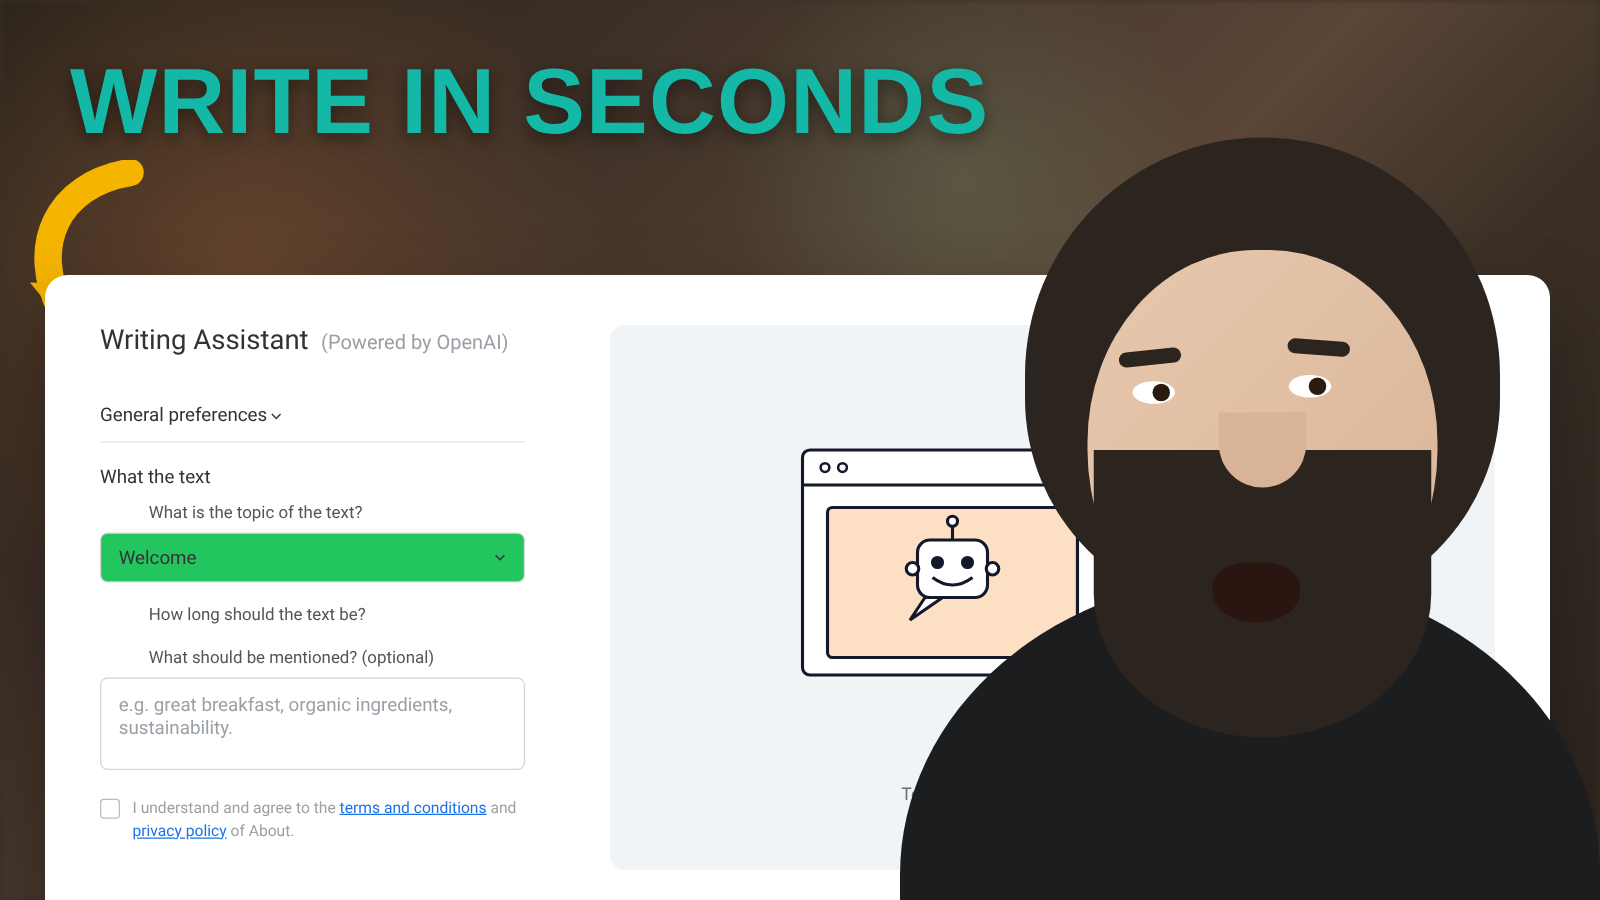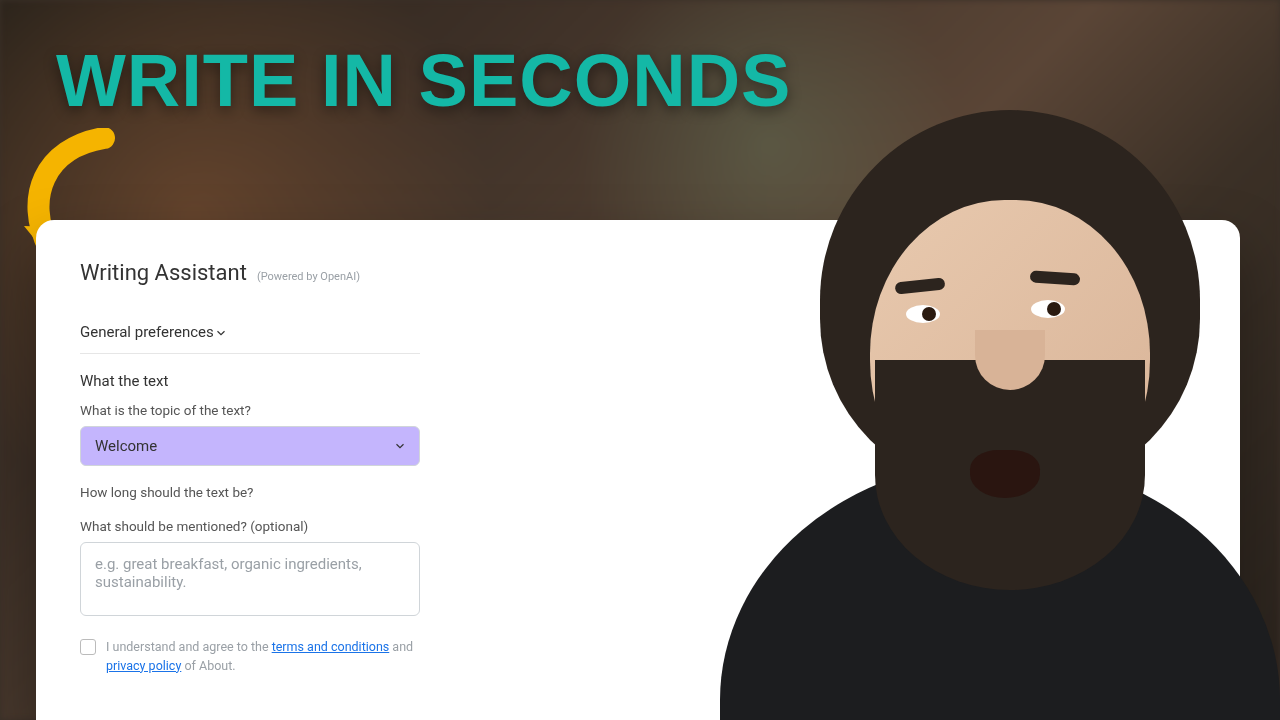--- a/index.html
+++ b/index.html
@@ -13,39 +13,39 @@
     radial-gradient(circle at 60% 20%, rgba(120,160,120,.25), transparent 20%),
     radial-gradient(circle at 40% 60%, rgba(200,160,120,.25), transparent 25%);}
 
   .headline { position:absolute; top:38px; left:56px; font-weight:900; font-size:74px; letter-spacing:1px; color:#14b8a6; text-shadow:0 4px 14px rgba(0,0,0,.45); font-family:"Arial Black",Arial,sans-serif; }
 
   
   .arrow { position:absolute; top:128px; left:4px; width:120px; height:160px; }
   .arrow svg{width:100%;height:100%;}
 
   
-  .card { position:absolute; top:220px; left:36px; right:40px; bottom:0; background:#fff; border-radius:18px 18px 0 0; box-shadow:0 30px 60px rgba(0,0,0,.35); padding:40px 44px 24px; display:flex; gap:68px;flex-direction:column; }
+  .card { position:absolute; top:220px; left:36px; right:40px; bottom:0; background:#fff; border-radius:18px 18px 0 0; box-shadow:0 30px 60px rgba(0,0,0,.35); padding:40px 44px 24px; display:flex; gap:68px; }
 
   .left { width:340px; flex:none; }
   .right { flex:1; }
 
   .title-row { display:flex; align-items:baseline; gap:10px; margin-bottom:26px; }
   .title { font-size:22px; color:#333; font-weight:400;}
-  .subtitle { font-size:11px; color:#9aa0a6; }
+  .subtitle { font-size:16px; color:#9aa0a6; }
 
   .section-row { display:flex; justify-content:flex-start; align-items:center; padding:12px 0; border-bottom:1px solid #e6e6e6; cursor:pointer;}
   .section-row .label{ font-size:15px; color:#333;}
   .chev{ width:14px; height:14px; }
   .chev svg{width:100%;height:100%;stroke:#333;stroke-width:2;fill:none;}
 
   .section-title{ font-size:15px; color:#333; margin:18px 0 12px;}
-  .field-label{ font-size:13.5px; color:#555; margin-bottom:8px;}
+  .field-label{ font-size:13.5px; color:#555; margin-bottom:8px;margin-left:39px;}
   .block{ margin-bottom:18px;}
 
-  .select { position:relative; width:100%; border:1px solid #d0d5d9; border-radius:6px; padding:10px 40px 10px 14px; font-size:15px; color:#333; background:#c4b5fd; cursor:pointer;}
+  .select { position:relative; width:100%; border:1px solid #d0d5d9; border-radius:6px; padding:10px 40px 10px 14px; font-size:15px; color:#333; background:#22c55e; cursor:pointer;}
   .select .chev{ position:absolute; right:12px; top:50%; transform:translateY(-50%);}
 
   .textarea{ width:100%; border:1px solid #d0d5d9; border-radius:6px; padding:12px 14px; font-size:15px; color:#9aa0a6; min-height:74px; resize:none; font-family:inherit;}
   .textarea::placeholder{color:#9aa0a6;}
 
   .consent{ display:flex; gap:10px; align-items:flex-start; font-size:12.5px; color:#9aa0a6; line-height:1.5; margin-bottom:22px;}
   .checkbox{ width:16px; height:16px; border:1px solid #bbb; border-radius:3px; flex:none; margin-top:1px; background:#fff; cursor:pointer;}
   .consent a{ color:#1a73e8; text-decoration:underline; cursor:pointer;}
 
   

